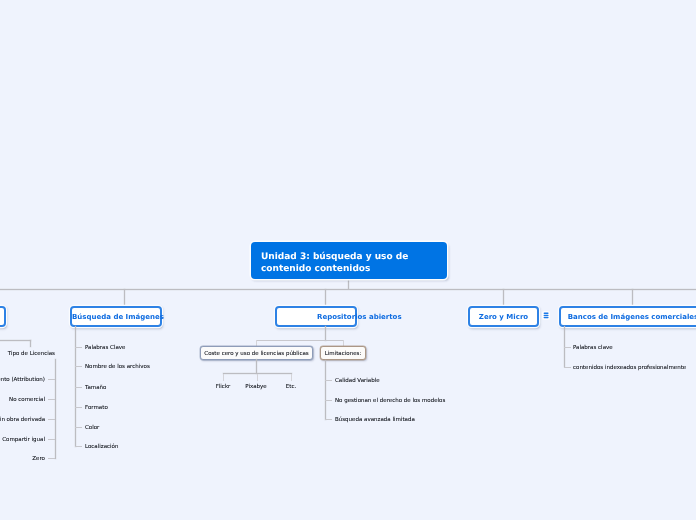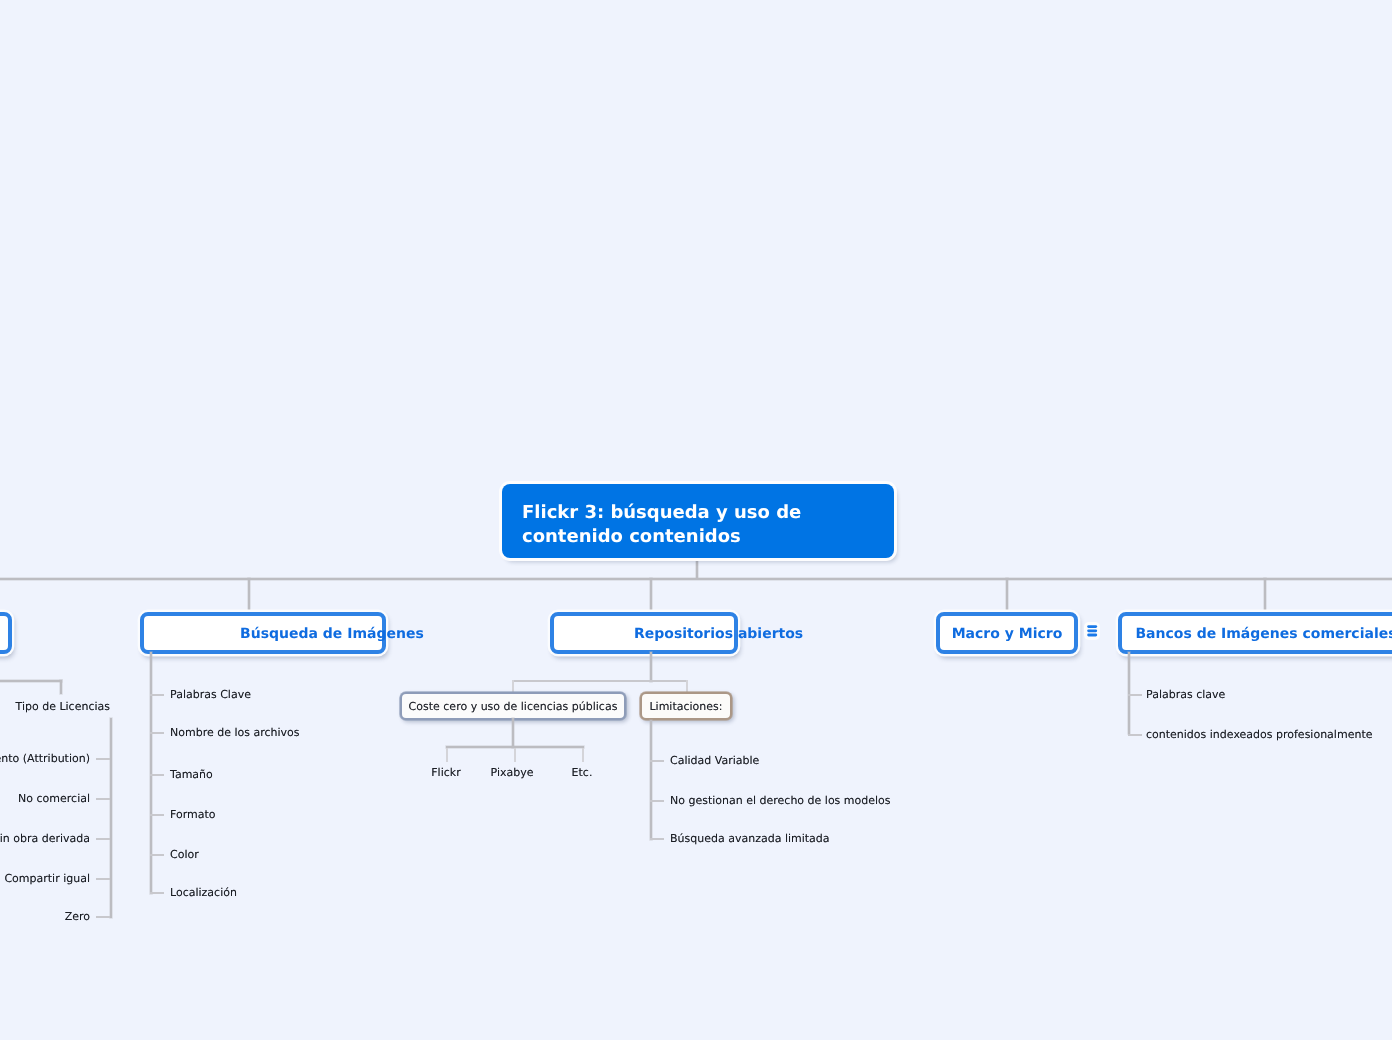--- a/index.html
+++ b/index.html
@@ -49,52 +49,52 @@
 <div id="canvas">
 
   <div class="ln lnv" style="left:348px;top:280px;height:9px;"></div>
   <div class="ln lnh" style="left:0px;top:289px;width:696px;"></div>
   <div class="ln lnv" style="left:124px;top:289px;height:17px;"></div>
   <div class="ln lnv" style="left:325px;top:289px;height:17px;"></div>
   <div class="ln lnv" style="left:503px;top:289px;height:17px;"></div>
   <div class="ln lnv" style="left:632px;top:289px;height:17px;"></div>
 
   <div class="root">
-    <div>Flickr 3: búsqueda y uso de</div>
+    <div>Unidad 3: búsqueda y uso de</div>
     <div>contenido contenidos</div>
   </div>
 
   <div class="l1" style="left:-48px;top:306px;width:54px;"></div>
 
   <div class="ln lnh" style="left:-22px;top:340px;width:53px;"></div>
   <div class="ln lnv" style="left:30px;top:340px;height:7px;"></div>
   <div class="leaf r" style="left:-40px;top:350px;width:95px;">Tipo de Licencias</div>
   <div class="ln lnv" style="left:55px;top:359px;height:100px;"></div>
 
-  <div class="l1" style="left:70px;top:306px;width:123px;padding-left:48px;">Búsqueda de Imágenes</div>
+  <div class="l1" style="left:70px;top:306px;width:92px;">Búsqueda de Imágenes</div>
   <div class="ln lnv" style="left:75px;top:326px;height:121px;"></div>
 
-  <div class="l1" style="left:275px;top:306px;width:94px;padding-left:40px;">Repositorios abiertos</div>
+  <div class="l1" style="left:275px;top:306px;width:82px;padding-left:40px;">Repositorios abiertos</div>
   <div class="ln lnv" style="left:325px;top:326px;height:15px;"></div>
   <div class="tk" style="left:256px;top:340px;width:88px;"></div>
   <div class="tk v" style="left:256px;top:340px;height:7px;"></div>
   <div class="tk v" style="left:343px;top:340px;height:7px;"></div>
 
   <div class="l2" style="left:200px;top:346px;width:113px;">Coste cero y uso de licencias públicas</div>
   <div class="l2 brown" style="left:320px;top:346px;width:46px;">Limitaciones:</div>
 
   <div class="ln lnv" style="left:256px;top:359px;height:15px;"></div>
   <div class="ln lnh" style="left:223px;top:373px;width:69px;"></div>
   <div class="tk v" style="left:223px;top:374px;height:7px;"></div>
   <div class="tk v" style="left:257px;top:374px;height:7px;"></div>
   <div class="tk v" style="left:291px;top:374px;height:7px;"></div>
 
   <div class="ln lnv" style="left:325px;top:360px;height:60px;"></div>
 
-  <div class="l1" style="left:468px;top:306px;width:71px;">Macro y Micro</div>
+  <div class="l1" style="left:468px;top:306px;width:71px;">Zero y Micro</div>
   <div class="burger" style="left:541.6px;top:311.3px;width:8.2px;height:9.2px;">
     <svg width="8.2" height="9.2" viewBox="0 0 8.2 9.2" style="display:block">
       <rect x="1.6" y="1.6" width="5.0" height="1.4" rx="0.7" fill="#1b7ae9"></rect>
       <rect x="1.6" y="3.7" width="5.0" height="1.4" rx="0.7" fill="#1b7ae9"></rect>
       <rect x="1.6" y="5.8" width="5.0" height="1.4" rx="0.7" fill="#1b7ae9"></rect>
     </svg>
   </div>
 
   <div class="l1" style="left:559px;top:306px;width:148px;">Bancos de Imágenes comerciales</div>
   <div class="ln lnv" style="left:563.5px;top:326px;height:41px;"></div>

